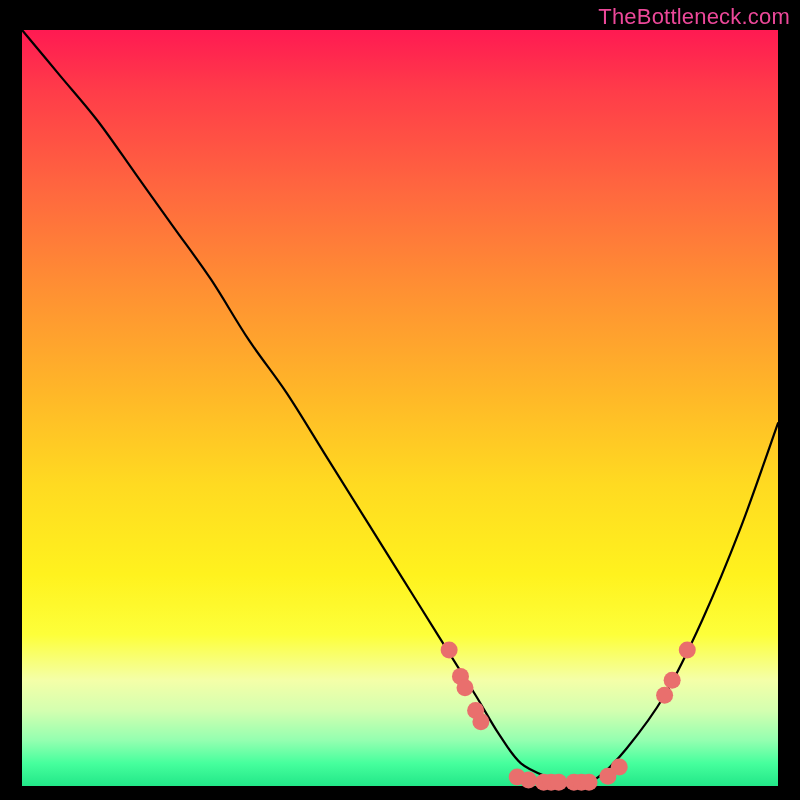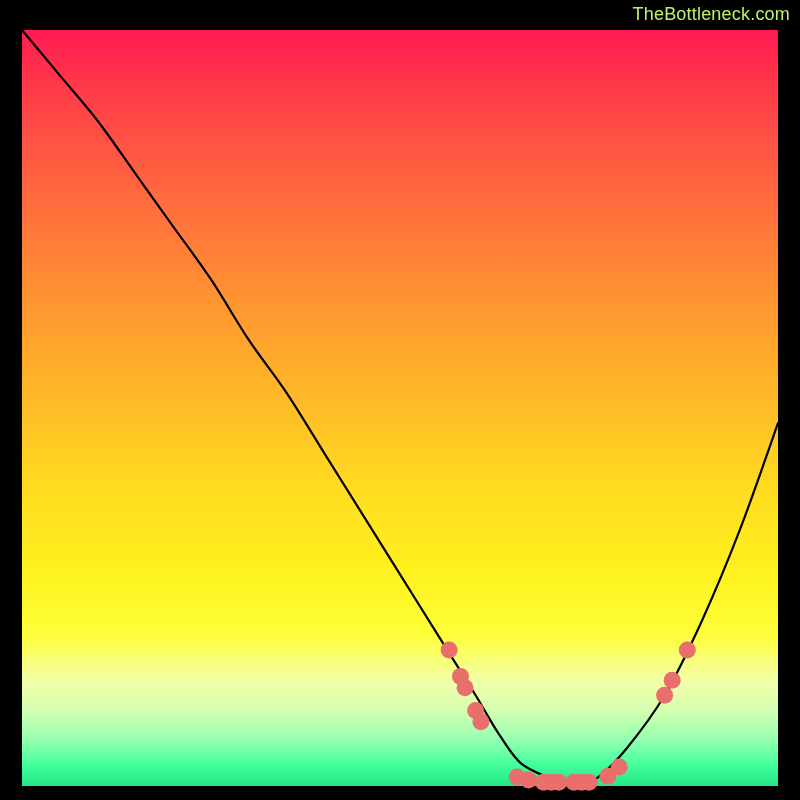--- a/index.html
+++ b/index.html
@@ -39,22 +39,22 @@
       #d4ffb0 90%,
       #93ffb0 94%,
       #46ff9d 97%,
       #22e788 100%
     );
   }
   .watermark {
     position: absolute;
     top: 4px;
     right: 10px;
-    color: #bef264;
-    font-size: 18px;
+    color: #ec4899;
+    font-size: 22px;
     font-weight: 500;
     letter-spacing: 0.2px;
     user-select: none;
   }
   svg.curve {
     position: absolute;
     left: 0;
     top: 0;
     width: 756px;
     height: 756px;

